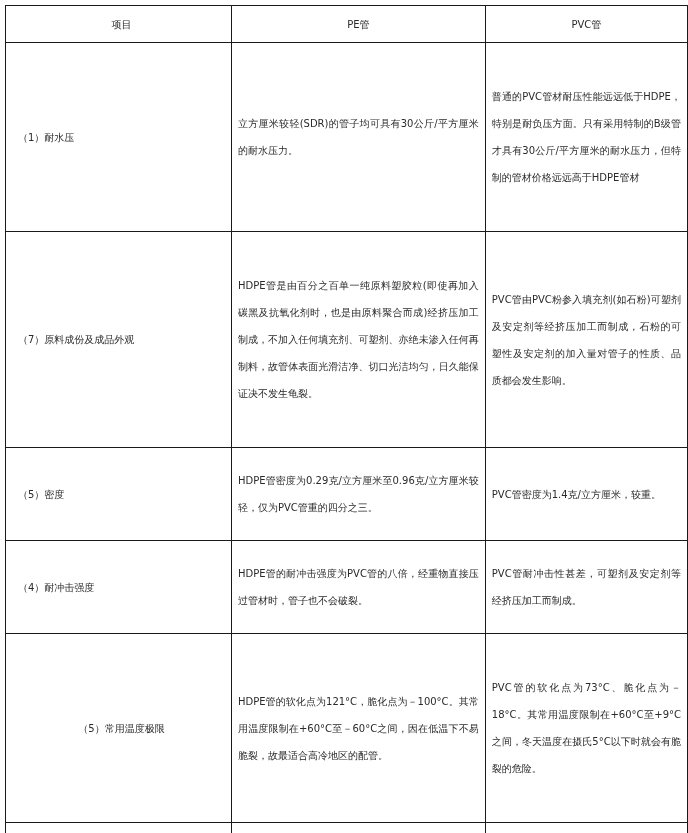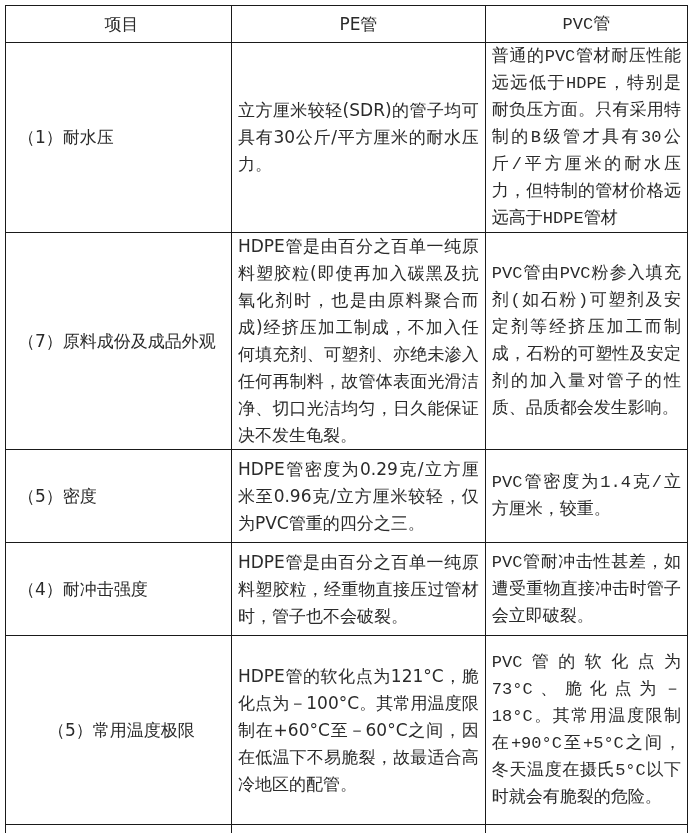--- a/index.html
+++ b/index.html
@@ -1,25 +1,25 @@
 <!DOCTYPE html>
 <html><head>
 <meta charset="utf-8">
 <style>
   html, body { margin:0; padding:0; background:#ffffff; }
   body { width:688px; height:833px; overflow:hidden; position:relative;
          font-family:"DejaVu Sans", "Liberation Sans", sans-serif; color:#222; }
   .tbl { position:absolute; left:5px; top:5px; border-collapse:collapse; table-layout:fixed; }
   .tbl td, .tbl th { border:1.5px solid #1a1a1a; padding:0 6px; font-weight:normal;
-                     font-size:17px; line-height:27px; vertical-align:middle; text-align:left; color:#2a2a2a; }
+                     font-size:10px; line-height:27px; vertical-align:middle; text-align:left; color:#2a2a2a; }
   .tbl th { text-align:center; }
   .tbl td.c2, .tbl td.c3 { text-align:justify; }
   .c1 { width:208px; padding-left:12px !important; }
   .c2 { width:242px; }
-  .c3 { width:190px;font-family:Liberation Mono, monospace; }
+  .c3 { width:190px; }
   tr.h th { height:36px; }
   tr.r1 td { height:188px; }
   tr.r2 td { height:215px; }
   tr.r3 td { height:92px; }
   tr.r4 td { height:92px; }
   tr.r5 td { height:188px;text-align:center; }
   tr.r6 td { height:10px; border-bottom:none; }
 </style>
 </head>
 <body>
@@ -41,27 +41,27 @@
     <td class="c2">HDPE管是由百分之百单一纯原料塑胶粒(即使再加入碳黑及抗氧化剂时，也是由原料聚合而成)经挤压加工制成，不加入任何填充剂、可塑剂、亦绝未渗入任何再制料，故管体表面光滑洁净、切口光洁均匀，日久能保证决不发生龟裂。</td>
     <td class="c3">PVC管由PVC粉参入填充剂(如石粉)可塑剂及安定剂等经挤压加工而制成，石粉的可塑性及安定剂的加入量对管子的性质、品质都会发生影响。</td>
   </tr>
   <tr class="r3">
     <td class="c1">（5）密度</td>
     <td class="c2">HDPE管密度为0.29克/立方厘米至0.96克/立方厘米较轻，仅为PVC管重的四分之三。</td>
     <td class="c3">PVC管密度为1.4克/立方厘米，较重。</td>
   </tr>
   <tr class="r4">
     <td class="c1">（4）耐冲击强度</td>
-    <td class="c2">HDPE管是由百分之百单一纯原料塑胶粒，经重物直接压过管材时，管子也不会破裂。</td>
-    <td class="c3">PVC管耐冲击性甚差，如遭受重物直接冲击时管子会立即破裂。</td>
+    <td class="c2">HDPE管的耐冲击强度为PVC管的八倍，经重物直接压过管材时，管子也不会破裂。</td>
+    <td class="c3">PVC管耐冲击性甚差，可塑剂及安定剂等经挤压加工而制成。</td>
   </tr>
   <tr class="r5">
     <td class="c1">（5）常用温度极限</td>
     <td class="c2">HDPE管的软化点为121°C，脆化点为－100°C。其常用温度限制在+60°C至－60°C之间，因在低温下不易脆裂，故最适合高冷地区的配管。</td>
-    <td class="c3">PVC管的软化点为73°C、脆化点为－18°C。其常用温度限制在+90°C至+5°C之间，冬天温度在摄氏5°C以下时就会有脆裂的危险。</td>
+    <td class="c3">PVC管的软化点为73°C、脆化点为－18°C。其常用温度限制在+60°C至+9°C之间，冬天温度在摄氏5°C以下时就会有脆裂的危险。</td>
   </tr>
   <tr class="r6">
     <td class="c1"></td>
     <td class="c2"></td>
     <td class="c3"></td>
   </tr>
 </tbody>
   </table>
 
 </body></html>

